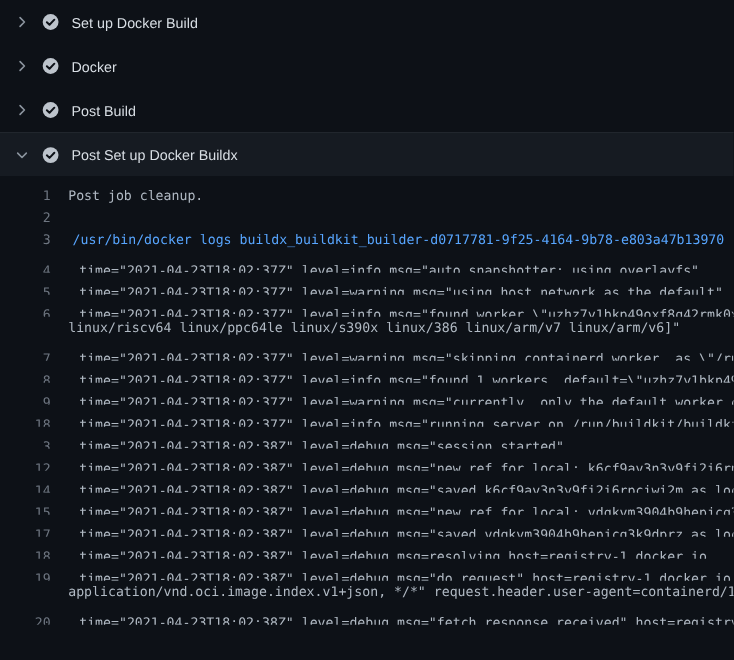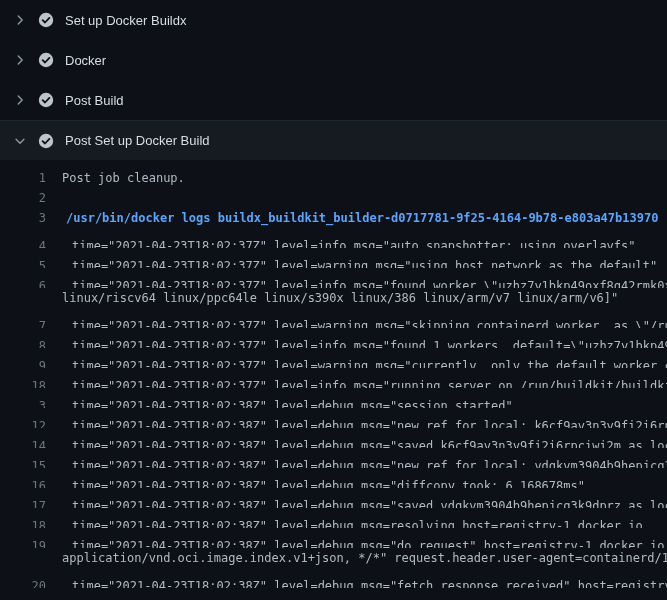--- a/index.html
+++ b/index.html
@@ -29,42 +29,42 @@
 
   
   .log {
     padding-top: 8px;
     font-family: "DejaVu Sans Mono", "Liberation Mono", monospace;
     font-size: 12px;
   }
   .line { display: flex; height: 20px; line-height: 20px; white-space: pre; overflow: hidden; }
   .num { flex: 0 0 46px; text-align: right; color: var(--line-number, #6e7681); cursor: pointer; user-select: none; }
   .txt { padding-left: 16px; color: var(--log-text, #b1bac4); }
-  .line.command .txt { color: var(--command-text, #58a6ff); font-weight: bold; padding-left: 20px; }
+  .line.command .txt { color: var(--command-text, #58a6ff); font-weight: normal; padding-left: 20px; }
   .line.log .txt { padding-left: 26px; }
   .tri { font-size: 10px; margin-right: 6px; cursor: pointer; color: var(--log-text, #b1bac4); }
 </style>
 </head>
 <body>
 
 <div class="viewer">
   <div class="steps">
       <div class="step">
         <span class="chev">
           <svg width="14" height="14" viewBox="0 0 16 16">
             <path d="M6 3.5 L10.5 8 L6 12.5" fill="none" stroke="currentColor" stroke-width="1.7" stroke-linecap="round" stroke-linejoin="round"></path>
           </svg>
         </span>
         <span class="check">
           <svg width="16" height="16" viewBox="0 0 16 16">
             <circle cx="8" cy="8" r="7.2" fill="var(--check-icon-fill)"></circle>
             <path d="M4.6 8.2 L7 10.5 L11.4 5.9" fill="none" stroke="var(--check-icon-mark)" stroke-width="1.8" stroke-linecap="round" stroke-linejoin="round"></path>
           </svg>
         </span>
-        <span class="step-label">Set up Docker Buildx</span>
+        <span class="step-label">Set up Docker Build</span>
       </div>
       <div class="step">
         <span class="chev">
           <svg width="14" height="14" viewBox="0 0 16 16">
             <path d="M6 3.5 L10.5 8 L6 12.5" fill="none" stroke="currentColor" stroke-width="1.7" stroke-linecap="round" stroke-linejoin="round"></path>
           </svg>
         </span>
         <span class="check">
           <svg width="16" height="16" viewBox="0 0 16 16">
             <circle cx="8" cy="8" r="7.2" fill="var(--check-icon-fill)"></circle>
@@ -92,39 +92,38 @@
           <svg width="14" height="14" viewBox="0 0 16 16">
             <path d="M6 3.5 L10.5 8 L6 12.5" fill="none" stroke="currentColor" stroke-width="1.7" stroke-linecap="round" stroke-linejoin="round"></path>
           </svg>
         </span>
         <span class="check">
           <svg width="16" height="16" viewBox="0 0 16 16">
             <circle cx="8" cy="8" r="7.2" fill="var(--check-icon-fill)"></circle>
             <path d="M4.6 8.2 L7 10.5 L11.4 5.9" fill="none" stroke="var(--check-icon-mark)" stroke-width="1.8" stroke-linecap="round" stroke-linejoin="round"></path>
           </svg>
         </span>
-        <span class="step-label">Post Set up Docker Build</span>
+        <span class="step-label">Post Set up Docker Buildx</span>
       </div>
     </div>
   <div class="log">
       <div class="line plain"><span class="num">1</span><span class="txt">Post job cleanup.</span></div>
       <div class="line group"><span class="num">2</span></div>
       <div class="line command"><span class="num">3</span><span class="txt">/usr/bin/docker logs buildx_buildkit_builder-d0717781-9f25-4164-9b78-e803a47b13970</span></div>
       <div class="line log"><span class="num">4</span><span class="txt">time="2021-04-23T18:02:37Z" level=info msg="auto snapshotter: using overlayfs"</span></div>
       <div class="line log"><span class="num">5</span><span class="txt">time="2021-04-23T18:02:37Z" level=warning msg="using host network as the default"</span></div>
       <div class="line log"><span class="num">6</span><span class="txt">time="2021-04-23T18:02:37Z" level=info msg="found worker \"uzhz7y1bkp49oxf8q42rmk0xj</span></div>
       <div class="line wrap"><span class="num"></span><span class="txt">linux/riscv64 linux/ppc64le linux/s390x linux/386 linux/arm/v7 linux/arm/v6]"</span></div>
       <div class="line log"><span class="num">7</span><span class="txt">time="2021-04-23T18:02:37Z" level=warning msg="skipping containerd worker, as \"/run</span></div>
       <div class="line log"><span class="num">8</span><span class="txt">time="2021-04-23T18:02:37Z" level=info msg="found 1 workers, default=\"uzhz7y1bkp49o</span></div>
       <div class="line log"><span class="num">9</span><span class="txt">time="2021-04-23T18:02:37Z" level=warning msg="currently, only the default worker ca</span></div>
       <div class="line log"><span class="num">18</span><span class="txt">time="2021-04-23T18:02:37Z" level=info msg="running server on /run/buildkit/buildkit</span></div>
       <div class="line log"><span class="num">3</span><span class="txt">time="2021-04-23T18:02:38Z" level=debug msg="session started"</span></div>
       <div class="line log"><span class="num">12</span><span class="txt">time="2021-04-23T18:02:38Z" level=debug msg="new ref for local: k6cf9av3n3y9fi2i6rpc</span></div>
       <div class="line log"><span class="num">14</span><span class="txt">time="2021-04-23T18:02:38Z" level=debug msg="saved k6cf9av3n3y9fi2i6rpciwi2m as loca</span></div>
       <div class="line log"><span class="num">15</span><span class="txt">time="2021-04-23T18:02:38Z" level=debug msg="new ref for local: vdqkvm3904b9hepjcq3k</span></div>
-      <div class="line log"><span class="num">16</span><span class="txt">time="2021-04-23T18:02:38Z" level=debug msg="diffcopy took: 6.168678ms"</span></div>
       <div class="line log"><span class="num">17</span><span class="txt">time="2021-04-23T18:02:38Z" level=debug msg="saved vdqkvm3904b9hepjcq3k9dprz as loca</span></div>
       <div class="line log"><span class="num">18</span><span class="txt">time="2021-04-23T18:02:38Z" level=debug msg=resolving host=registry-1.docker.io</span></div>
       <div class="line log"><span class="num">19</span><span class="txt">time="2021-04-23T18:02:38Z" level=debug msg="do request" host=registry-1.docker.io r</span></div>
       <div class="line wrap"><span class="num"></span><span class="txt">application/vnd.oci.image.index.v1+json, */*" request.header.user-agent=containerd/1.4</span></div>
       <div class="line log"><span class="num">20</span><span class="txt">time="2021-04-23T18:02:38Z" level=debug msg="fetch response received" host=registry</span></div>
     </div>
 </div>
 
 </body></html>

